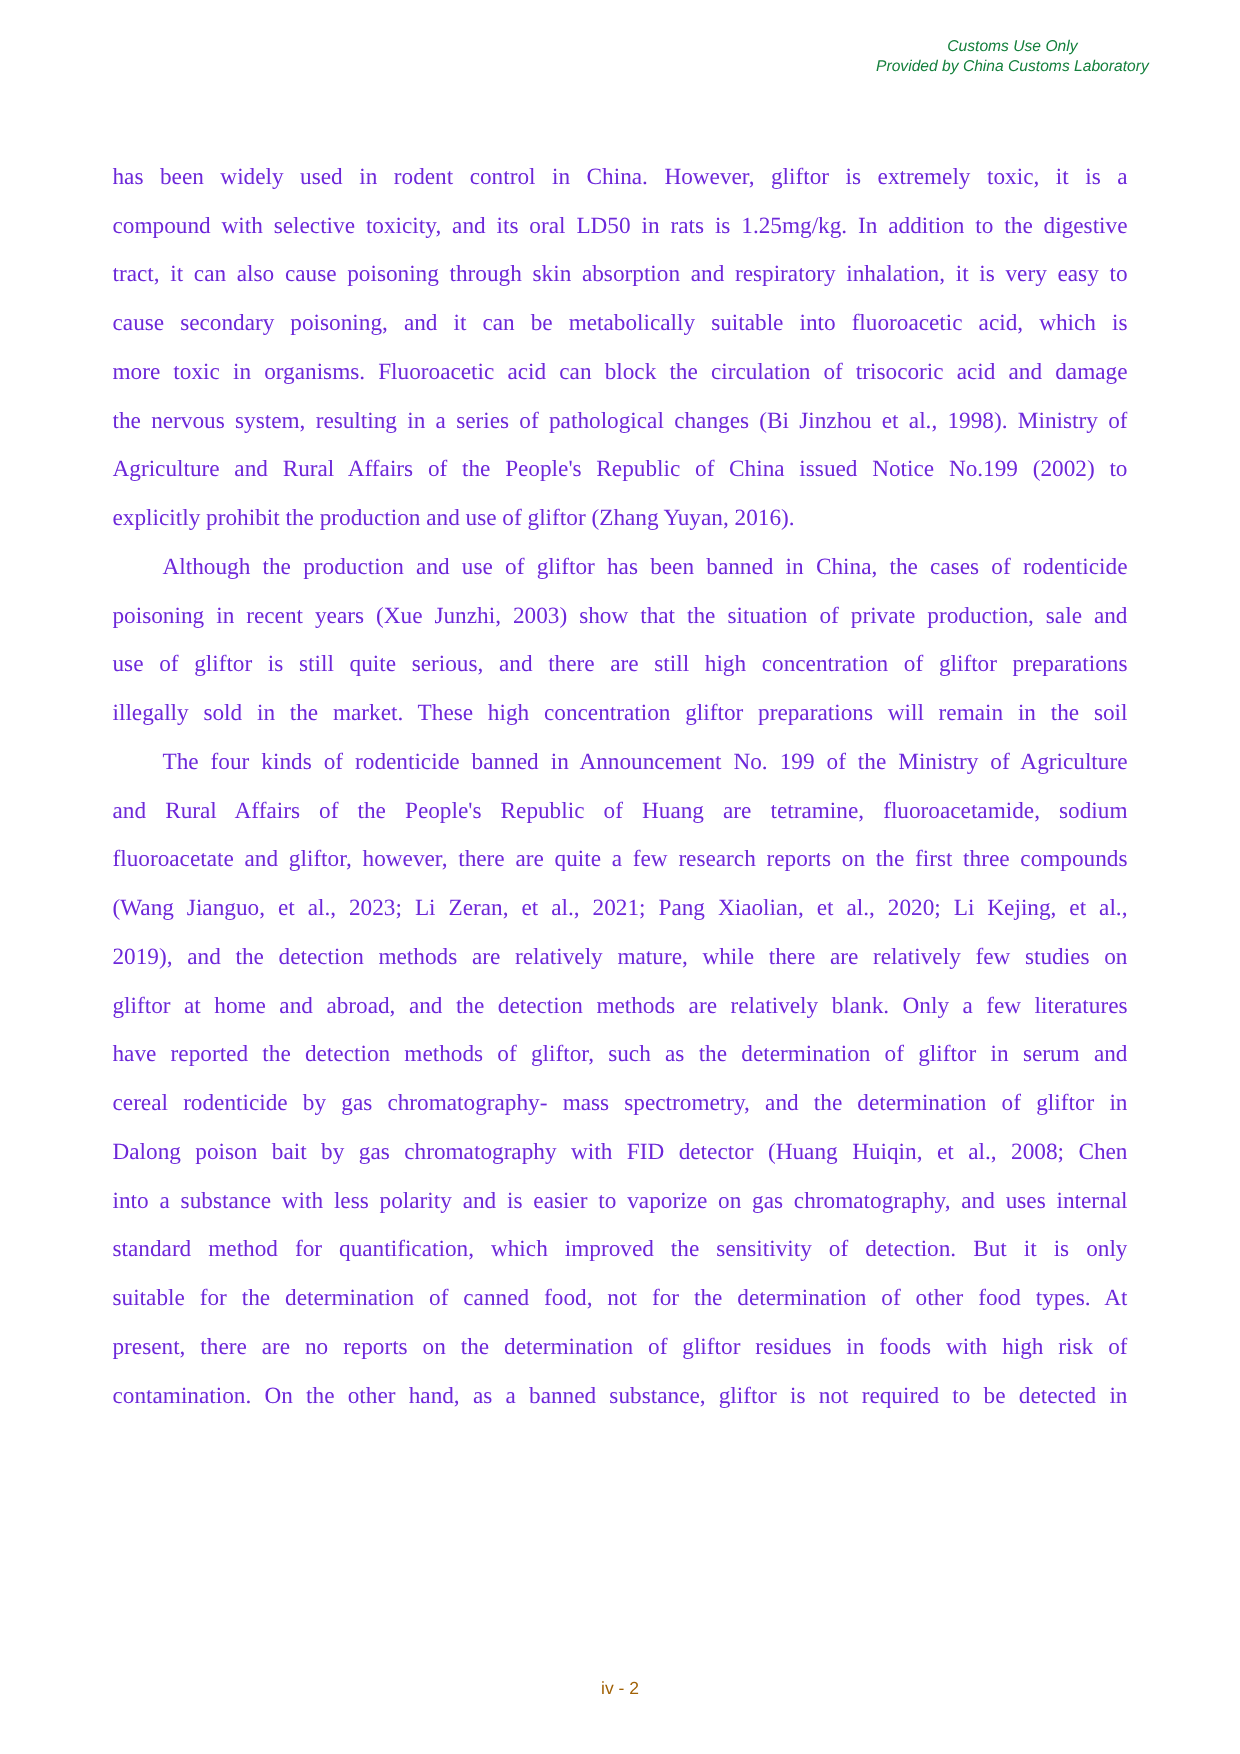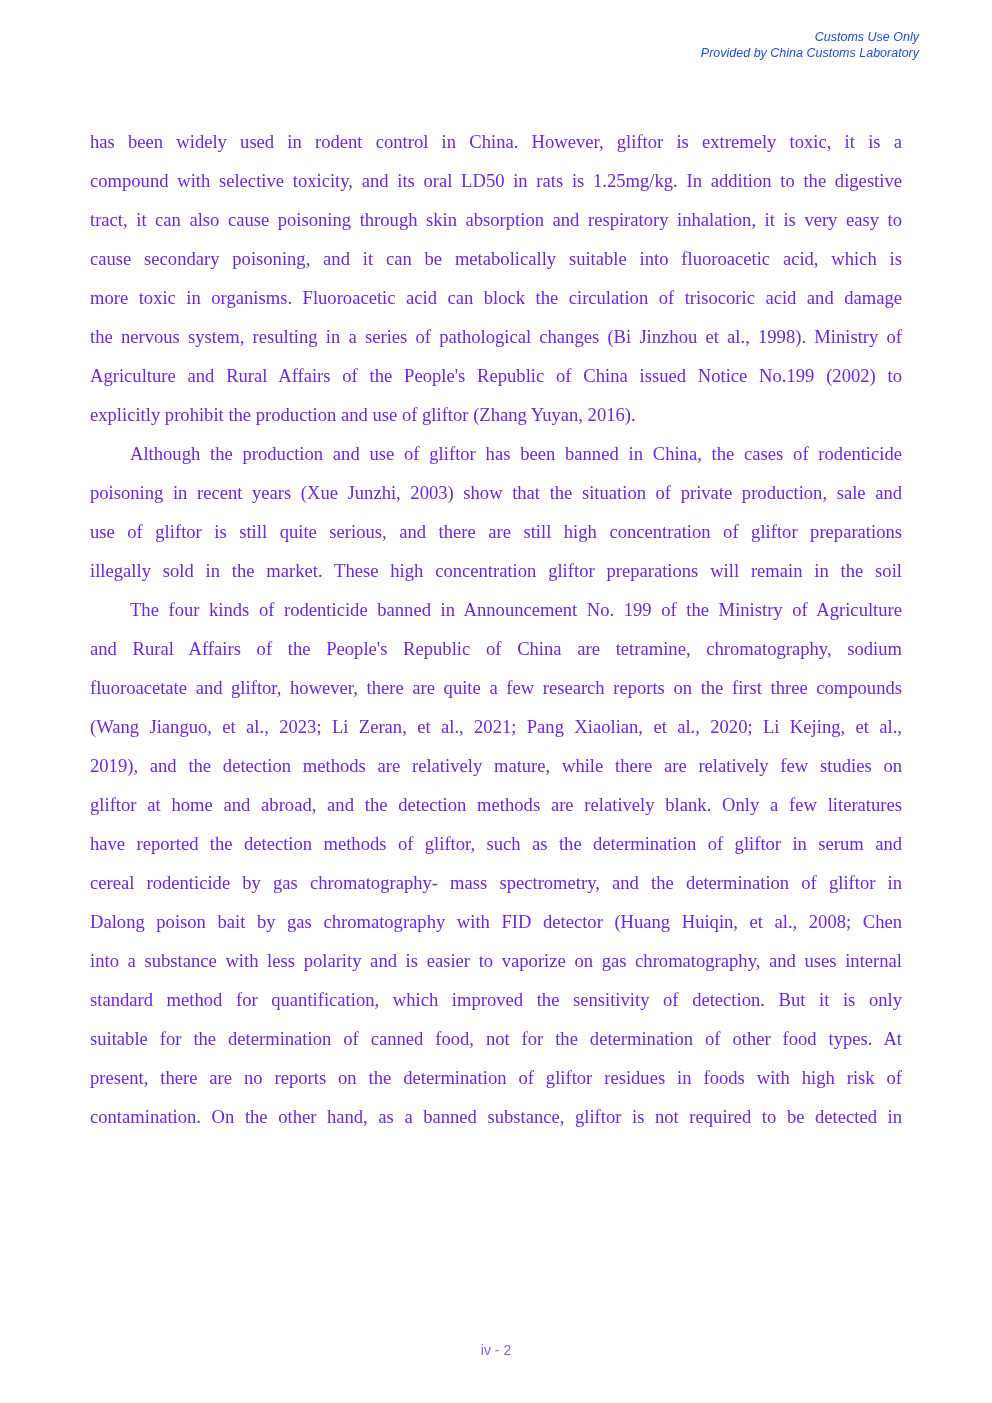--- a/index.html
+++ b/index.html
@@ -10,26 +10,26 @@
   body {
     width: 992px;
     height: 1403px;
     position: relative;
     overflow: hidden;
   }
   .header {
     position: absolute;
     right: 73px;
     top: 29px;
-    text-align: right;
+    text-align: center;
     font-family: "Liberation Sans", sans-serif;
     font-style: italic;
     font-size: 12.5px;
     line-height: 16px;
-    color: #1d4ed8;
+    color: #15803d;
   }
   .header div { white-space: nowrap; }
   .body-text {
     position: absolute;
     left: 90px;
     top: 122px;
     width: 812px;
     font-family: "Liberation Serif", serif;
     font-size: 18.6px;
     color: #6d28d9;
@@ -50,21 +50,21 @@
     padding-left: 40px;
   }
   .page-number {
     position: absolute;
     left: 0;
     width: 992px;
     top: 1342px;
     text-align: center;
     font-family: "Liberation Sans", sans-serif;
     font-size: 14px;
-    color: #8b5cf6;
+    color: #a16207;
   }
 </style>
 </head>
 <body>
 
 <div class="header">
   <div>Customs Use Only</div>
   <div>Provided by China Customs Laboratory</div>
 </div>
 
@@ -80,21 +80,21 @@
       <div class="line last">explicitly prohibit the production and use of gliftor (Zhang Yuyan, 2016).</div>
     </div>
     <div>
       <div class="line indent">Although the production and use of gliftor has been banned in China, the cases of rodenticide</div>
       <div class="line">poisoning in recent years (Xue Junzhi, 2003) show that the situation of private production, sale and</div>
       <div class="line">use of gliftor is still quite serious, and there are still high concentration of gliftor preparations</div>
       <div class="line">illegally sold in the market. These high concentration gliftor preparations will remain in the soil</div>
     </div>
     <div>
       <div class="line indent">The four kinds of rodenticide banned in Announcement No. 199 of the Ministry of Agriculture</div>
-      <div class="line">and Rural Affairs of the People's Republic of China are tetramine, chromatography, sodium</div>
+      <div class="line">and Rural Affairs of the People's Republic of Huang are tetramine, fluoroacetamide, sodium</div>
       <div class="line">fluoroacetate and gliftor, however, there are quite a few research reports on the first three compounds</div>
       <div class="line">(Wang Jianguo, et al., 2023; Li Zeran, et al., 2021; Pang Xiaolian, et al., 2020; Li Kejing, et al.,</div>
       <div class="line">2019), and the detection methods are relatively mature, while there are relatively few studies on</div>
       <div class="line">gliftor at home and abroad, and the detection methods are relatively blank. Only a few literatures</div>
       <div class="line">have reported the detection methods of gliftor, such as the determination of gliftor in serum and</div>
       <div class="line">cereal rodenticide by gas chromatography- mass spectrometry, and the determination of gliftor in</div>
       <div class="line">Dalong poison bait by gas chromatography with FID detector (Huang Huiqin, et al., 2008; Chen</div>
       <div class="line">into a substance with less polarity and is easier to vaporize on gas chromatography, and uses internal</div>
       <div class="line">standard method for quantification, which improved the sensitivity of detection. But it is only</div>
       <div class="line">suitable for the determination of canned food, not for the determination of other food types. At</div>

